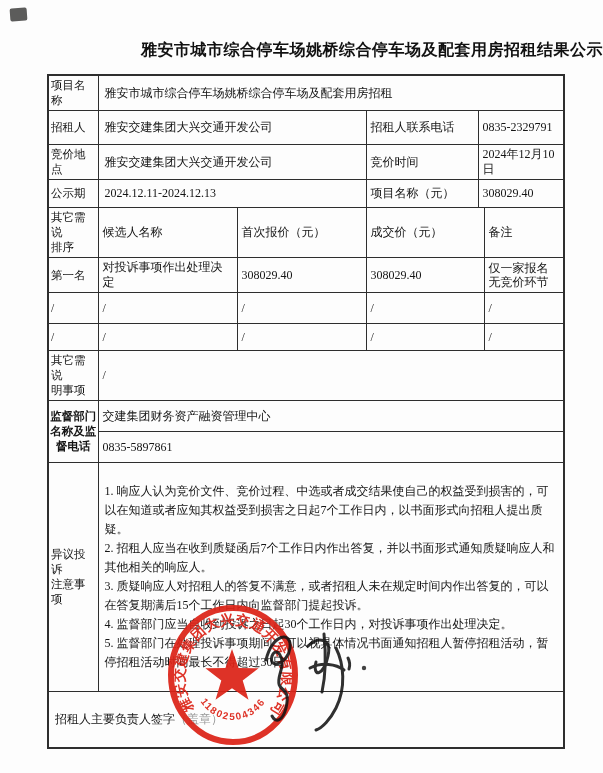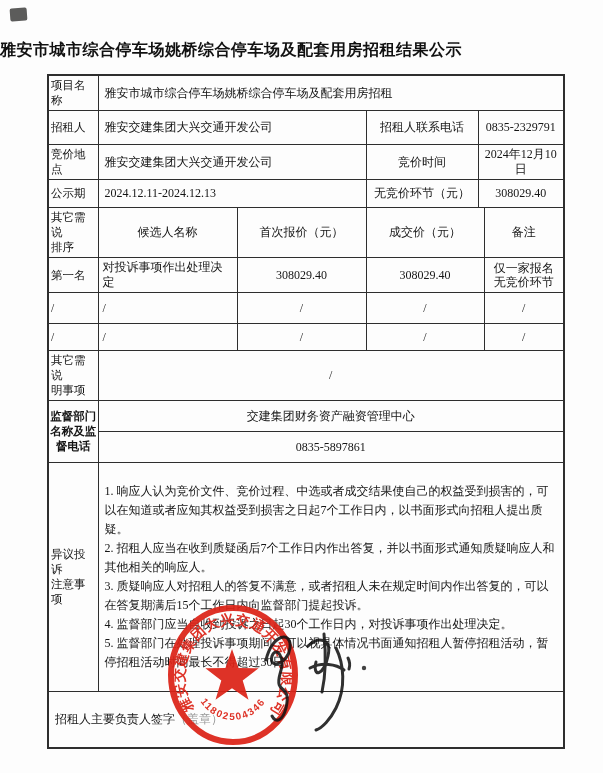--- a/index.html
+++ b/index.html
@@ -9,38 +9,38 @@
     font-family:"Liberation Serif","DejaVu Serif",serif;
     color:#1c1c1c;
     overflow:hidden;
   }
   .artifact{
     position:absolute;left:10px;top:8px;width:17px;height:13px;
     background:#4a4a49;border-radius:2px;transform:rotate(-4deg);opacity:.9;
   }
   .doc-title{
     position:absolute;left:0;top:40px;width:603px;
-    text-align:left;font-size:16px;font-weight:bold;letter-spacing:.5px;
+    text-align:right;font-size:16px;font-weight:bold;letter-spacing:.5px;
     font-family:"Liberation Sans","DejaVu Sans",sans-serif;
     color:#111;
   }
   table.main{
     position:absolute;left:47px;top:74px;width:516px;
     border-collapse:collapse;table-layout:fixed;padding-left:33px;
   }
   table.main,table.main td{border:1px solid #2e2e2e;}
   table.main{border:2px solid #2e2e2e;}
   td{
     font-size:12px;line-height:15px;vertical-align:middle;
     padding:2px 4px;color:#151515;overflow:hidden;
   }
   td.lbl{font-size:11.5px;padding:2px 1px 2px 2px;text-align:left;}
   td.lbl-c{font-size:11.5px;padding:2px 1px;text-align:center;font-weight:bold;}
   td.val-l{text-align:left;padding-left:6px;margin-left:44px;}
-  td.c{text-align:center;}
+  td.c{}
   .pre{white-space:pre-line;}
   td.notice{
     font-size:12px;line-height:19px;padding:4px 8px 4px 6px;
     white-space:pre-line;vertical-align:middle;text-align:left;
   }
   td.sig-row{vertical-align:middle;padding-left:6px;font-size:12px;}
   .seal-note{color:#9a9a9a;margin-left:0;}
   .seal-wrap{position:absolute;left:166px;top:603px;width:136px;height:146px;pointer-events:none;}
   .sig-wrap{position:absolute;left:252px;top:612px;width:130px;height:130px;pointer-events:none;}
 </style>
@@ -77,21 +77,21 @@
   <tr style="height:32px">
     <td class="lbl">竞价地点</td>
     <td class="val-l" colspan="2">雅安交建集团大兴交通开发公司</td>
     <td class="c">竞价时间</td>
     <td class="c" colspan="2">2024年12月10日</td>
   </tr>
 
   <tr style="height:28px">
     <td class="lbl">公示期</td>
     <td class="val-l" colspan="2">2024.12.11-2024.12.13</td>
-    <td class="c">无竞价环节（元）</td>
+    <td class="c">项目名称（元）</td>
     <td class="c" colspan="2">308029.40</td>
   </tr>
 
   <tr style="height:26px">
     <td class="lbl pre">其它需说
 排序</td>
     <td class="c">候选人名称</td>
     <td class="c">首次报价（元）</td>
     <td class="c" colspan="2">成交价（元）</td>
     <td class="c">备注</td>

